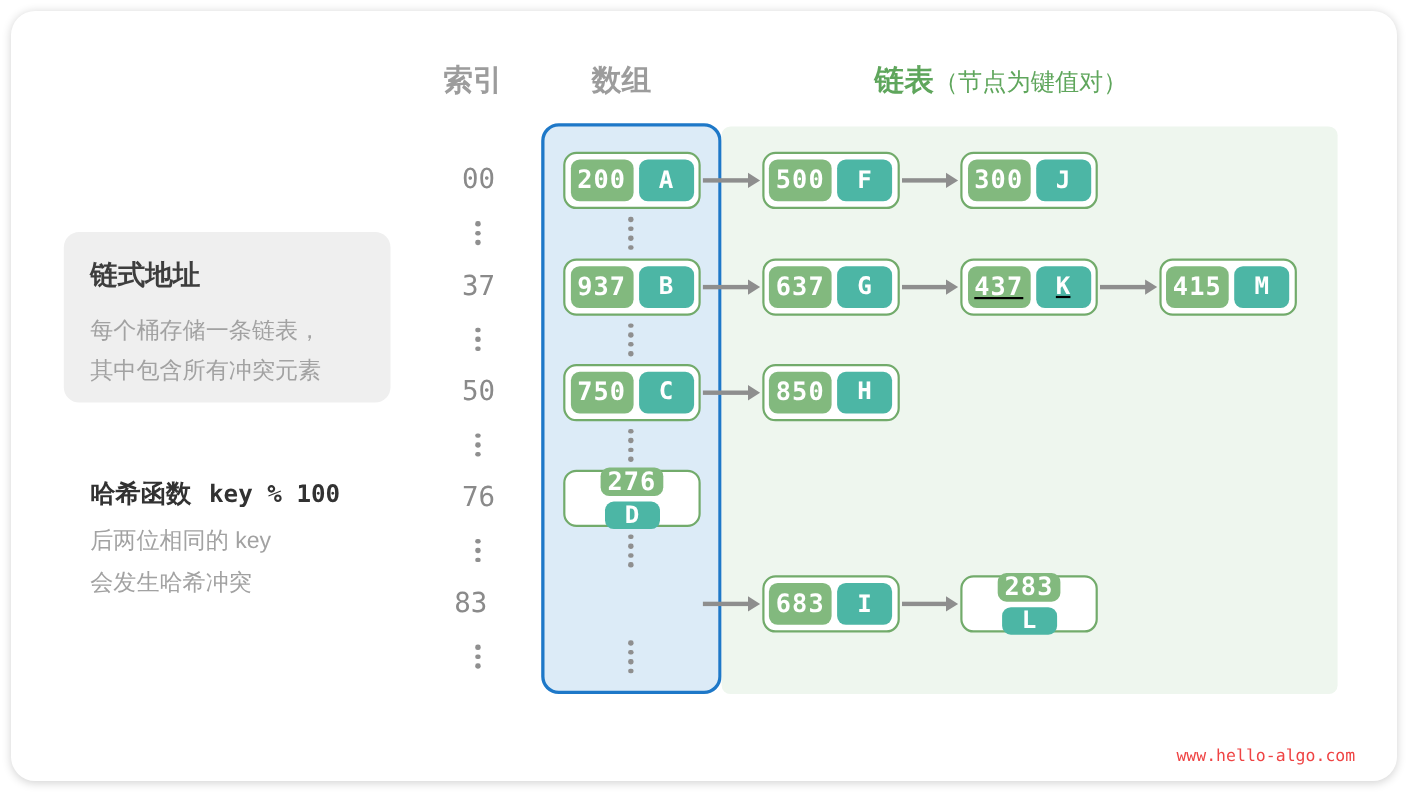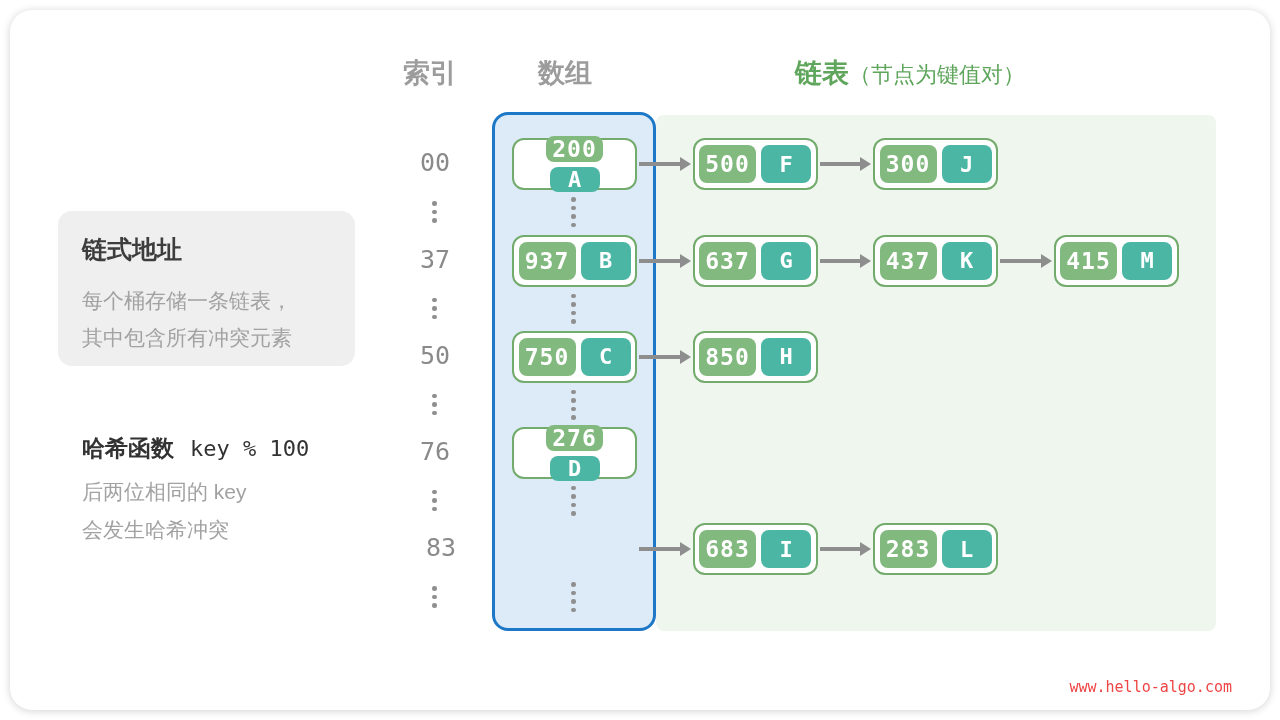--- a/index.html
+++ b/index.html
@@ -15,21 +15,21 @@
   .hdr-note{font-size:22px;font-weight:400;color:#5fa65c;}
 
   
   .card{left:58px;top:211px;width:297px;height:155px;background:#efefef;border-radius:14px;
         box-sizing:border-box;padding:22px 24px;}
   .card-title{font-size:25px;font-weight:700;color:#3d3d3d;margin-bottom:16px;}
   .card-line{font-size:21px;color:#a2a2a2;line-height:37px;white-space:nowrap;}
 
   
   .hash-title{left:82px;top:433px;font-size:23px;font-weight:700;color:#323232;white-space:nowrap;}
-  .hash-formula{font-family:"DejaVu Sans Mono", monospace;font-size:22px;font-weight:400;
+  .hash-formula{font-family:"DejaVu Sans Mono", monospace;font-size:22px;font-weight:700;
                 color:#323232;margin-left:16px;}
   .hash-body{left:82px;top:473px;}
   .hash-line{font-size:21px;color:#a2a2a2;line-height:38px;white-space:nowrap;}
 
   
   .array-box{left:492px;top:112px;width:164px;height:519px;background:#dcebf7;
              border:3px solid #1e78c8;border-radius:16px;box-sizing:border-box;}
   .list-panel{left:656px;top:115px;width:560px;height:516px;background:#eef6ee;border-radius:8px;}
 
   
@@ -82,21 +82,21 @@
   <div class="abs hash-body">
     <div class="hash-line">后两位相同的 key</div>
     <div class="hash-line">会发生哈希冲突</div>
   </div>
 
   <div class="abs array-box"></div>
   <div class="abs list-panel"></div>
 
   <div id="diagram" class="abs" style="left:0;top:0;width:1280px;height:572px;">
       <div class="abs idx" style="left: 398px; top: 148px;">00</div>
-      <div class="abs node" style="left: 512px; top: 138px; flex-direction: column;">
+      <div class="abs node" style="left: 512px; top: 138px;">
         <div class="seg seg-key">200</div>
         <div class="seg seg-val">A</div>
       </div>
       <div class="abs arrow" style="left: 639px; top: 156px; width: 51.5px;">
         <div class="line"></div>
         <div class="head"></div>
       </div>
       <div class="abs node" style="left: 692.5px; top: 138px;">
         <div class="seg seg-key">500</div>
         <div class="seg seg-val">F</div>
@@ -130,21 +130,21 @@
         <div class="head"></div>
       </div>
       <div class="abs node" style="left: 692.5px; top: 234.5px;">
         <div class="seg seg-key">637</div>
         <div class="seg seg-val">G</div>
       </div>
       <div class="abs arrow" style="left: 819.5px; top: 252.5px; width: 51.5px;">
         <div class="line"></div>
         <div class="head"></div>
       </div>
-      <div class="abs node" style="left: 873px; top: 234.5px;">
+      <div class="abs node" style="left: 873px; top: 234.5px; text-decoration: underline;">
         <div class="seg seg-key">437</div>
         <div class="seg seg-val">K</div>
       </div>
       <div class="abs arrow" style="left: 1000px; top: 252.5px; width: 51.5px;">
         <div class="line"></div>
         <div class="head"></div>
       </div>
       <div class="abs node" style="left: 1053.5px; top: 234.5px;">
         <div class="seg seg-key">415</div>
         <div class="seg seg-val">M</div>
@@ -193,34 +193,34 @@
         <i></i>
         <i></i>
         <i></i>
       </div>
       <div class="abs dots" style="left: 571px; top: 485.5px;">
         <i></i>
         <i></i>
         <i></i>
         <i></i>
       </div>
-      <div class="abs idx" style="left: 404px; top: 533px;">83</div>
+      <div class="abs idx" style="left: 391px; top: 533px;">83</div>
       <div class="abs arrow" style="left: 639px; top: 541px; width: 51.5px;">
         <div class="line"></div>
         <div class="head"></div>
       </div>
       <div class="abs node" style="left: 692.5px; top: 523px;">
         <div class="seg seg-key">683</div>
         <div class="seg seg-val">I</div>
       </div>
       <div class="abs arrow" style="left: 819.5px; top: 541px; width: 51.5px;">
         <div class="line"></div>
         <div class="head"></div>
       </div>
-      <div class="abs node" style="left: 873px; top: 523px;">
+      <div class="abs node" style="left: 873px; top: 523px; flex-direction: column;">
         <div class="seg seg-key">283</div>
         <div class="seg seg-val">L</div>
       </div>
       <div class="abs dots" style="left: 432px; top: 586.25px;">
         <i></i>
         <i></i>
         <i></i>
       </div>
       <div class="abs dots" style="left: 571px; top: 582px;">
         <i></i>

